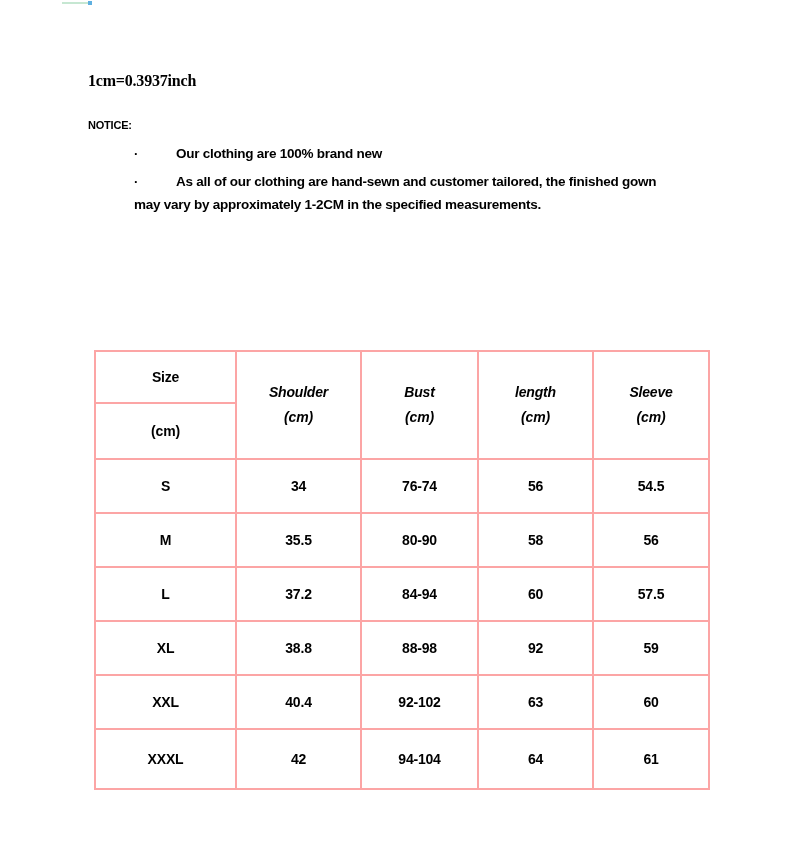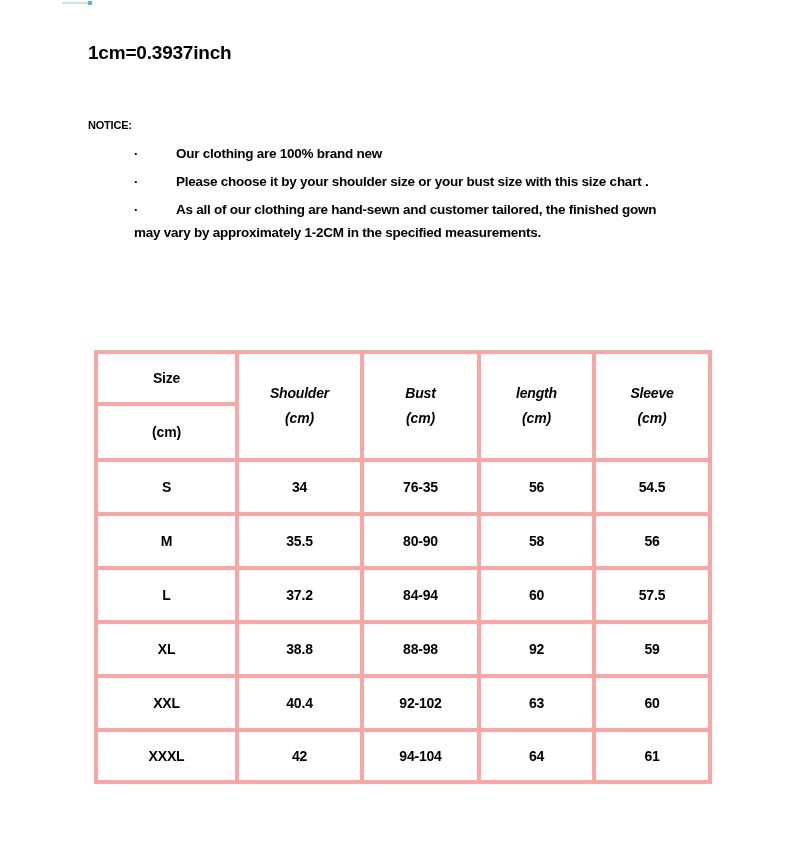--- a/index.html
+++ b/index.html
@@ -14,22 +14,22 @@
   }
   .sel-line {
     position: absolute; left: 62px; top: 2px;
     width: 27px; height: 2px; background: #c6e7d2;
   }
   .sel-dot {
     position: absolute; left: 88px; top: 1px;
     width: 4px; height: 4px; background: #5fb0e0;
   }
   .conv-note {
-    position: absolute; left: 88px; top: 44px;
-    font-size: 19px; letter-spacing: -0.2px; line-height: 18px;
+    position: absolute; left: 88px; top: 72px;
+    font-size: 16px; letter-spacing: -0.2px; line-height: 18px; font-family: Liberation Serif, serif;
   }
   .notice-title {
     position: absolute; left: 88px; top: 115px;
     font-size: 11px; letter-spacing: -0.2px; line-height: 20px;
   }
   .notice-list {
     position: absolute; left: 88px; top: 142px; width: 645px; margin-left: 46px;
   }
   .para {
     font-size: 13.5px; line-height: 23px;
@@ -38,46 +38,45 @@
   .bullet {
     display: inline-block; width: 42px; font-size: 13px;
   }
   .ptext { white-space: pre-line; }
 
   table.size-chart {
     position: absolute; left: 94px; top: 350px;
     border-collapse: collapse; table-layout: fixed;
   }
   table.size-chart td {
-    border: 4px solid #fca5a5;
+    border: 2px solid #fca5a5;
     text-align: center; vertical-align: middle;
     font-size: 14px; letter-spacing: -0.2px;
     padding: 0;
   }
   .c0 { width: 141px; } .c1 { width: 125px; } .c2 { width: 117px; }
   .c3 { width: 115px; } .c4 { width: 116px; }
   tr.hr1 { height: 52px; }
   tr.hr2 { height: 56px; }
   tr.dr  { height: 54px; }
-  tr.dr-last { height: 52px; }
+  tr.dr-last { height: 60px; }
   td.colhead { white-space: pre-line; line-height: 25px; font-style: italic; }
 </style>
 </head>
 <body>
 
 <div class="sel-line"></div>
 <div class="sel-dot"></div>
 
 <div class="conv-note">1cm=0.3937inch</div>
 
 <div class="notice-title">NOTICE:</div>
 
 <div class="notice-list">
   <p class="para"><span class="bullet">·</span><span class="ptext">Our clothing are 100% brand new</span></p>
-  <p class="para"><span class="bullet">·</span><span class="ptext">Please choose it by your shoulder size or your bust size with this size chart .</span></p>
   <p class="para"><span class="bullet">·</span><span class="ptext">As all of our clothing are hand-sewn and customer tailored, the finished gown
 may vary by approximately 1-2CM in the specified measurements.</span></p>
 </div>
 
 <table class="size-chart">
   <colgroup>
     <col class="c0">
       <col class="c1">
       <col class="c2">
       <col class="c3">
@@ -95,21 +94,21 @@
       <td class="colhead" rowspan="2">Sleeve
 (cm)</td>
     </tr>
     <tr class="hr2">
       <td>(cm)</td>
     </tr>
 
     <tr class="dr">
       <td>S</td>
       <td>34</td>
-      <td>76-35</td>
+      <td>76-74</td>
       <td>56</td>
       <td>54.5</td>
     </tr>
     <tr class="dr">
       <td>M</td>
       <td>35.5</td>
       <td>80-90</td>
       <td>58</td>
       <td>56</td>
     </tr>

